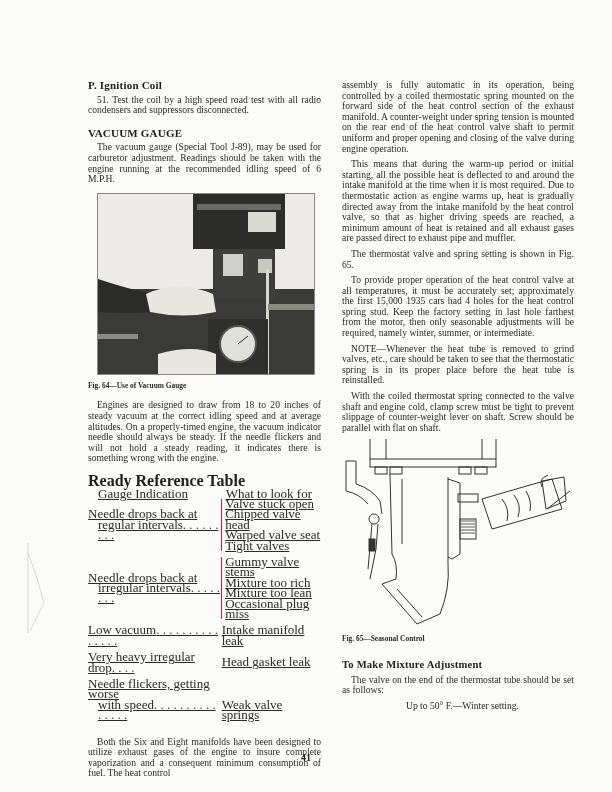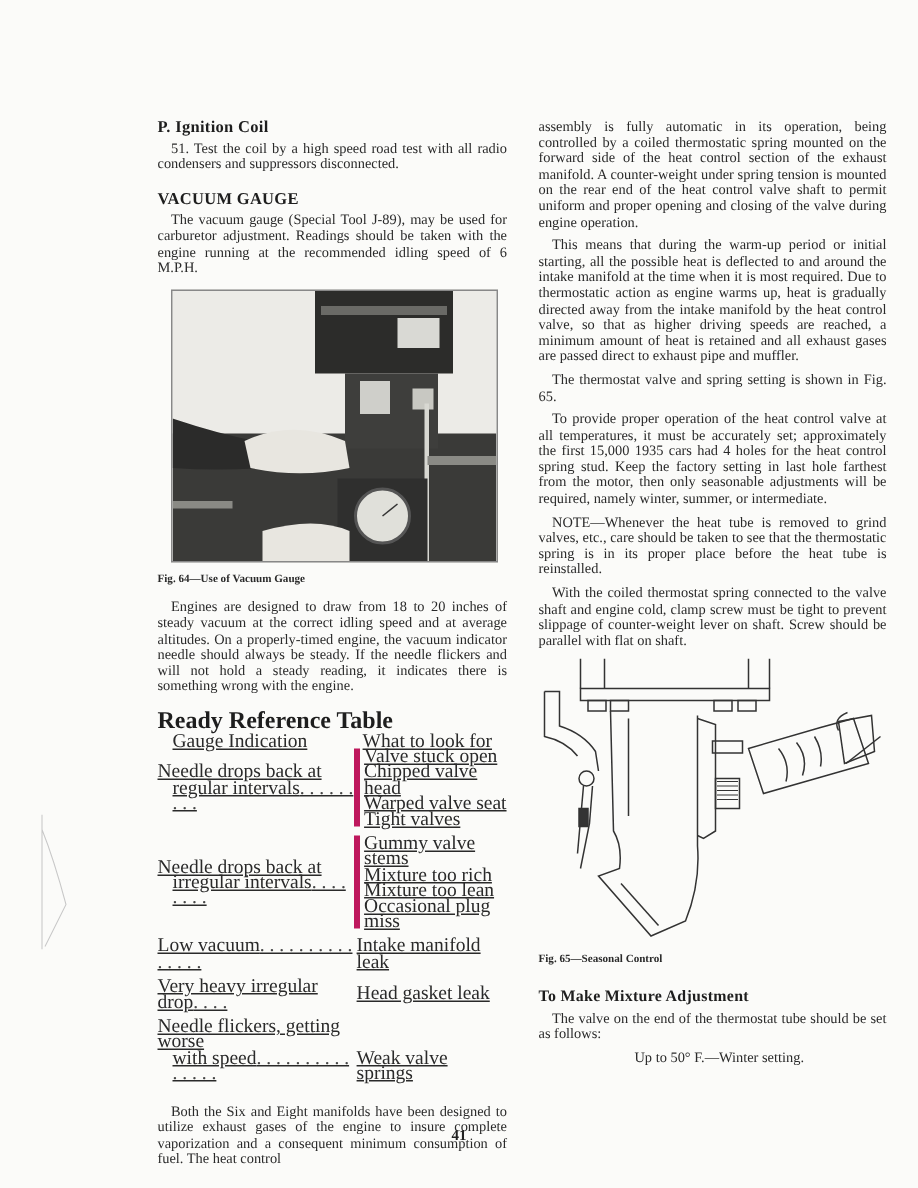--- a/index.html
+++ b/index.html
@@ -1,34 +1,34 @@
 <!DOCTYPE html>
 <html><head>
 <meta charset="utf-8">
 <style>
   html, body { margin: 0; padding: 0; }
   body {
     width: 612px; height: 792px; position: relative; overflow: hidden;
     background: #fbfbf9; color: #222;
     font-family: "DejaVu Serif", "Liberation Serif", serif;
   }
-  .col { position: absolute; font-family: "Liberation Serif", serif; font-size: 9.6px; line-height: 10.6px; color: #2a2a2a; margin-left: 17px; }
+  .col { position: absolute; font-family: "Liberation Serif", serif; font-size: 9.6px; line-height: 10.6px; color: #2a2a2a; }
   .left { left: 88px; top: 80px; width: 233px; }
   .right { left: 342px; top: 80px; width: 232px; }
   p { margin: 0 0 5px 0; text-align: justify; text-indent: 9px; }
   h2 { font-family: "Liberation Serif", serif; font-weight: bold; font-size: 11px; margin: 0 0 4px 0; letter-spacing: 0.2px; color: #1e1e1e; }
   h3 { font-family: "Liberation Serif", serif; font-weight: bold; font-size: 16px; margin: 0 0 2px 0; color: #1e1e1e; }
   .gap { height: 7px; }
   .figure { position: relative; border: 1px solid #888; background: #e9e9e6; overflow: hidden; }
   .caption { font-family: "Liberation Serif", serif; font-weight: bold; font-size: 7.4px; margin: 6px 0 9px 0; }
   table.ref { border-collapse: collapse; width: 100%; font-size: 13px; line-height: 10.4px; text-decoration: underline; }
   table.ref td { padding: 0; vertical-align: middle; }
   .ref-head td { padding-bottom: 4px; }
   .th-left { padding-left: 10px !important; }
-  .look { border-left: 4px solid #be185d; border-radius: 4px 0 0 4px; padding-left: 3px !important; }
+  .look { border-left: 1px solid #be185d; border-radius: 4px 0 0 4px; padding-left: 3px !important; }
   .ind { padding-left: 10px; }
   .rowgap td { height: 6px; }
   .dots { color: #444; }
   .page-num { position: absolute; left: 301px; top: 752px; font-weight: bold; font-size: 10px; font-family: "Liberation Serif", serif; }
   .edge-mark { position: absolute; left: 26px; top: 543px; width: 22px; height: 90px; }
 </style>
 </head>
 <body>
 
 <div class="col left">

